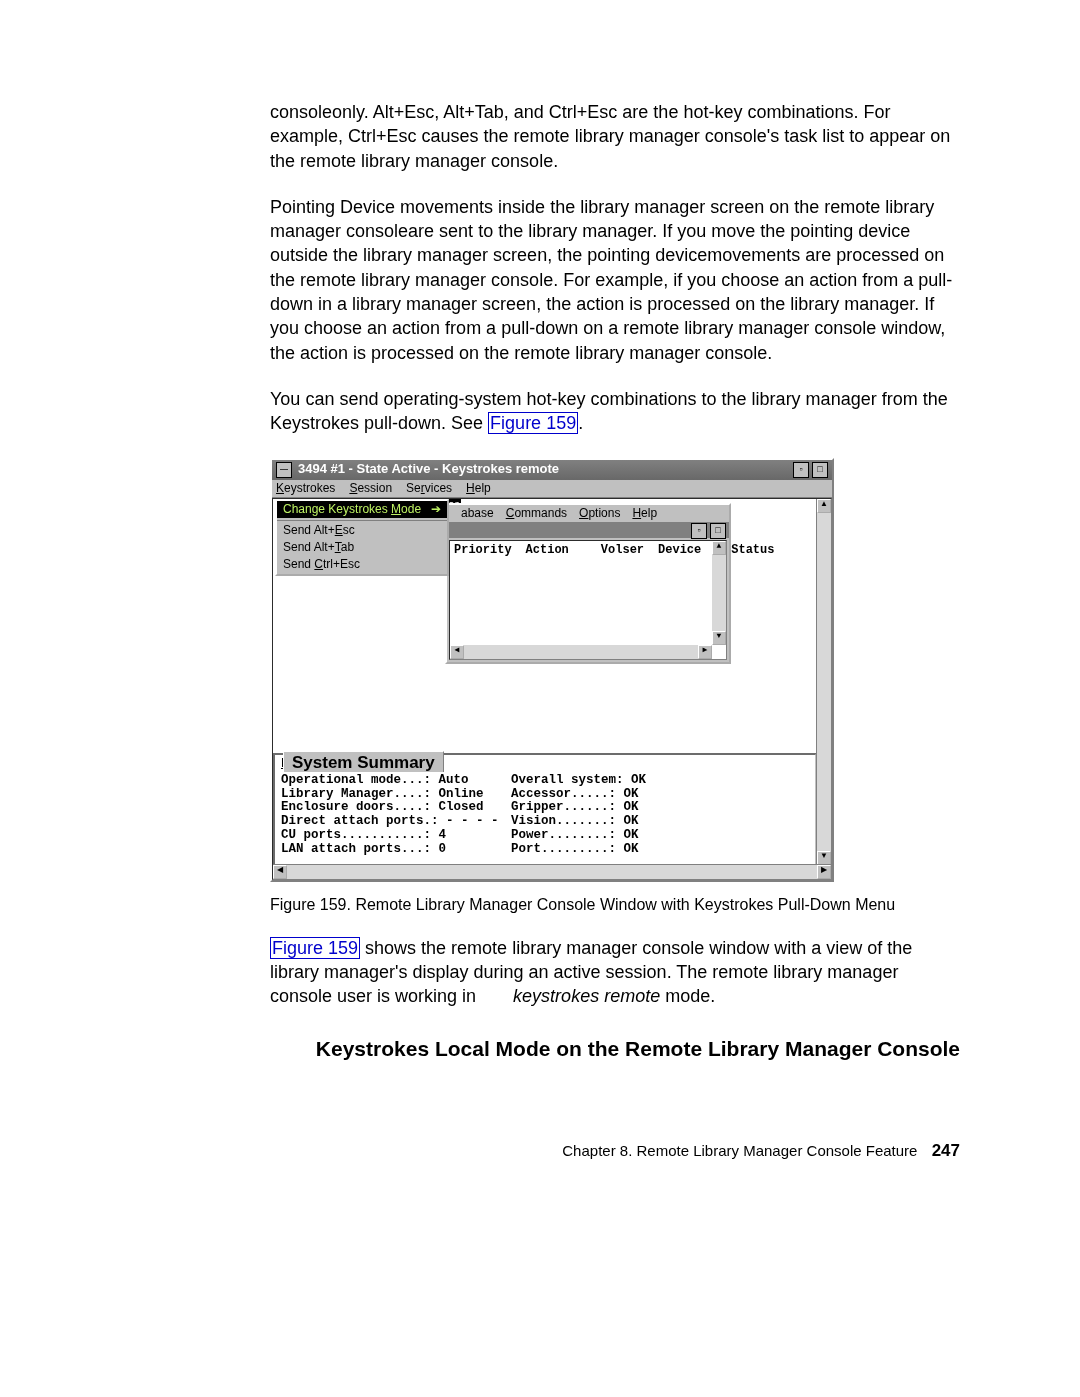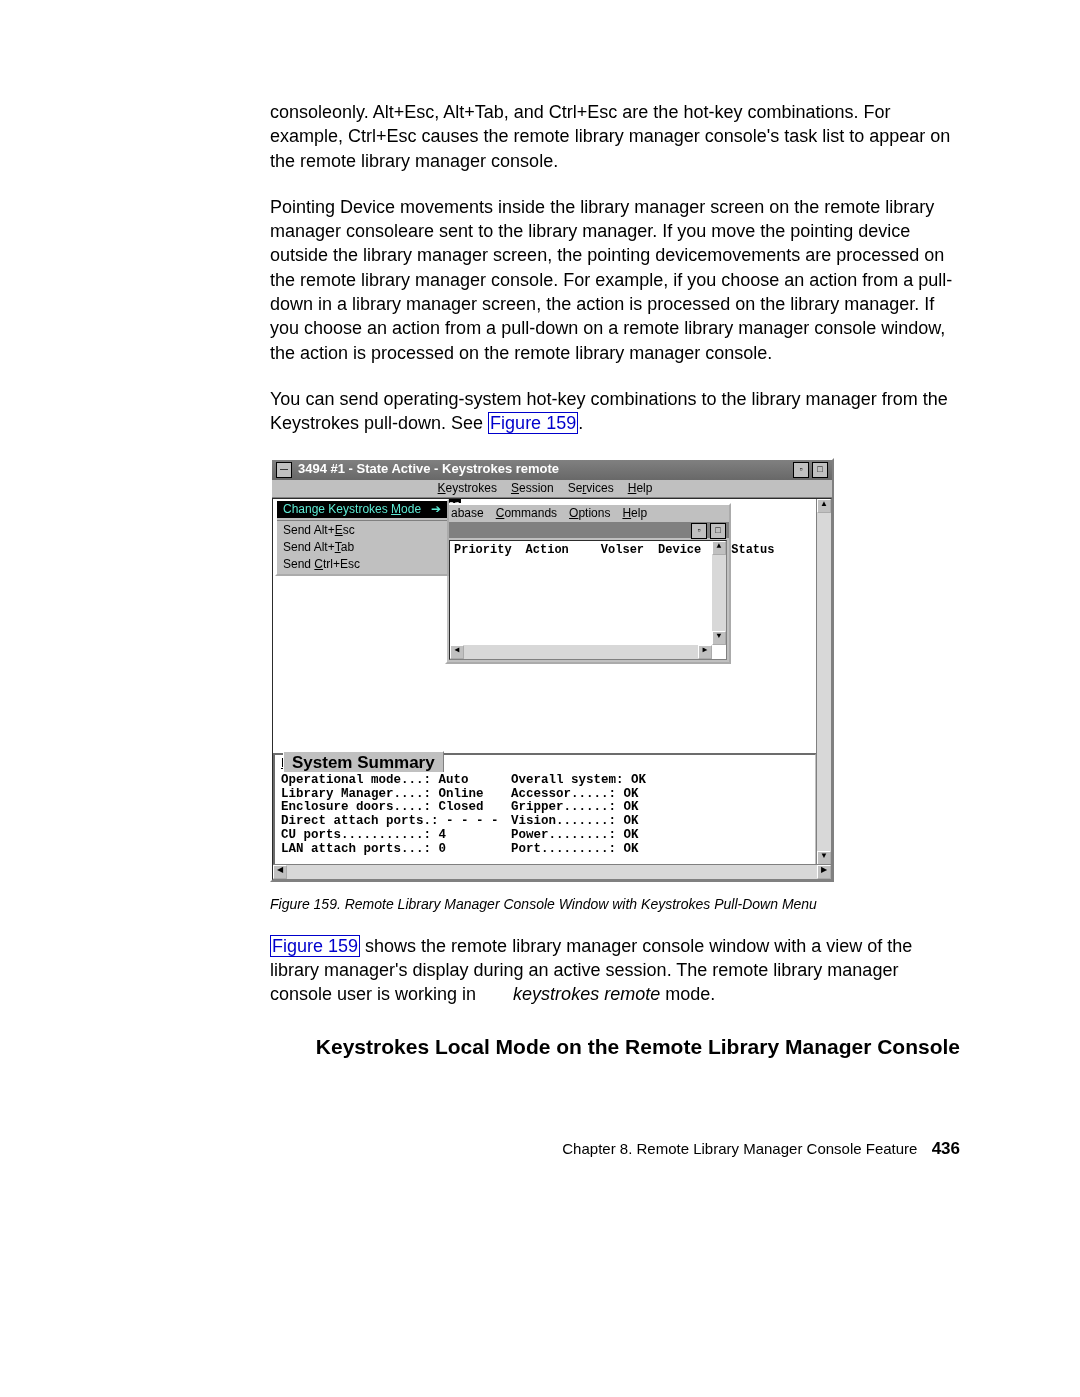--- a/index.html
+++ b/index.html
@@ -20,22 +20,21 @@
   }
   .figure-link {
     color: #0000cc;
     text-decoration: none;
     border: 1px solid #0000cc;
     padding: 0 1px;
     text-align: center;
   }
   .italic { font-style: italic; margin-left: 32px; }
   .figure-caption {
-    font-size: 14px;
-    font-style: italic;
+    font-size: 16px;
     margin: 14px 0 22px 0;
   }
   .section-heading {
     font-size: 21px;
     font-weight: bold;
     margin: 28px 0 18px 0;
     text-align: right;
   }
   .footer {
     text-align: right;
@@ -74,23 +73,22 @@
   .titlebar .spacer { flex:1; }
   .winbtn {
     width:14px; height:14px; background:#c0c0c0;
     border:1px solid #000; margin-left:3px;
     display:flex; align-items:center; justify-content:center;
     color:#000; font-size:9px; font-weight:bold;
   }
   .menubar {
     background:#c0c0c0;
     display:flex;
-    padding:2px 16px;
+    padding:2px 4px;
     border-bottom:1px solid #808080;
-    justify-content:center;
   }
   .menubar span { margin-right:14px; }
   .menubar span u { text-decoration: underline; }
   .client {
     background:#fff;
     border:1px inset #808080;
     margin:0;
     height: 380px;
     position:relative;
     overflow:hidden;
@@ -101,32 +99,32 @@
     width:170px;
     background:#c0c0c0;
     border:2px outset #fff;
     z-index:20;
     font-size:12px;
   }
   .dropdown .item {
     padding:2px 6px;
     white-space:nowrap;
   }
-  .dropdown .item.hl { background:#000; color:#5eead4; display:flex; }
+  .dropdown .item.hl { background:#000; color:#bef264; display:flex; }
   .dropdown .item.hl .arrow { margin-left:auto; }
   .dropdown .item.sep { border-top:1px solid #808080; margin-top:2px; padding-top:3px; }
   .inner-win {
     position:absolute;
     left:172px; top:4px;
     width:282px;
     background:#c0c0c0;
     border:2px outset #fff;
   }
   .inner-win .menubar2 {
-    display:flex; padding:2px 4px; font-size:12px;
+    display:flex; padding:2px 14px; font-size:12px;
   }
   .inner-win .menubar2 span{ margin-right:12px; }
   .inner-win .mini-title {
     background:#808080; height:14px;
     display:flex; justify-content:flex-end; padding:1px 3px;
   }
   .inner-list {
     background:#fff;
     border:1px inset #808080;
     margin:2px;
@@ -321,16 +319,16 @@
   <p class="body-text">
     <a href="#" class="figure-link">Figure 159</a><span> shows the remote library manager console window with a view of the library manager's display during an active session. The remote library manager console user is working in </span><span class="italic">keystrokes remote</span><span> mode.</span>
   </p>
 
   <h2 class="section-heading">Keystrokes Local Mode on the Remote Library Manager Console</h2>
 
 
 
   <div class="footer">
     <span>Chapter 8. Remote Library Manager Console Feature</span>
-    <span class="pg">436</span>
+    <span class="pg">247</span>
   </div>
 
 </div>
 
 </body></html>

